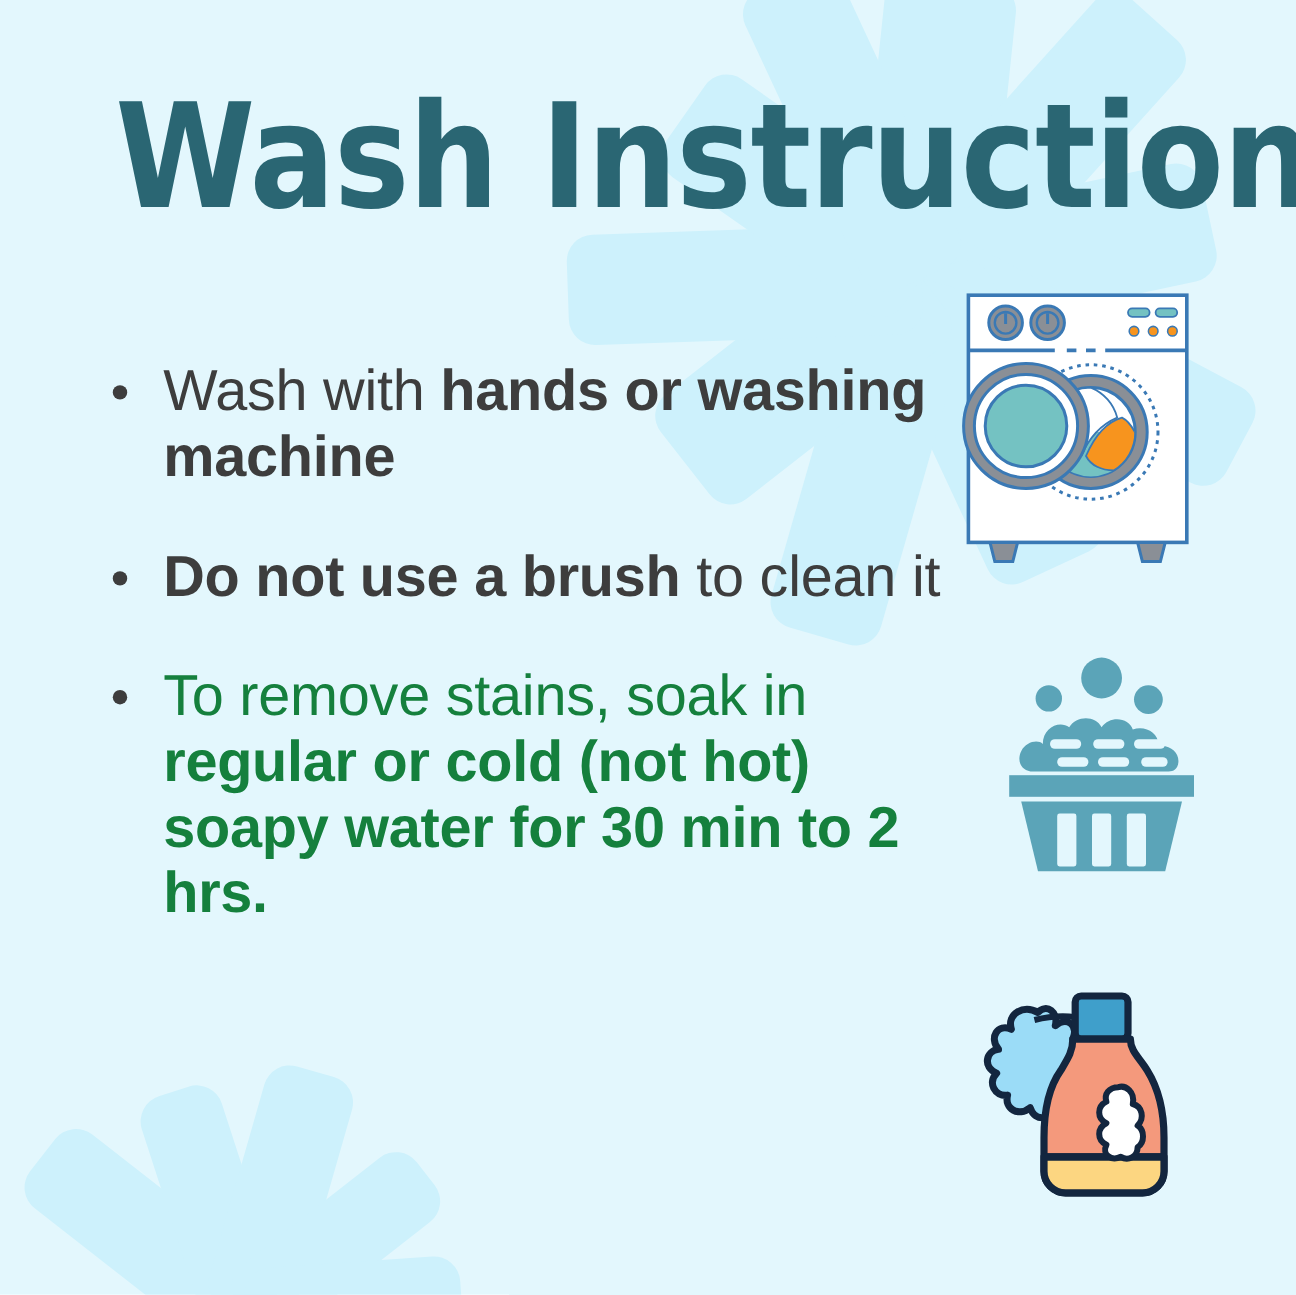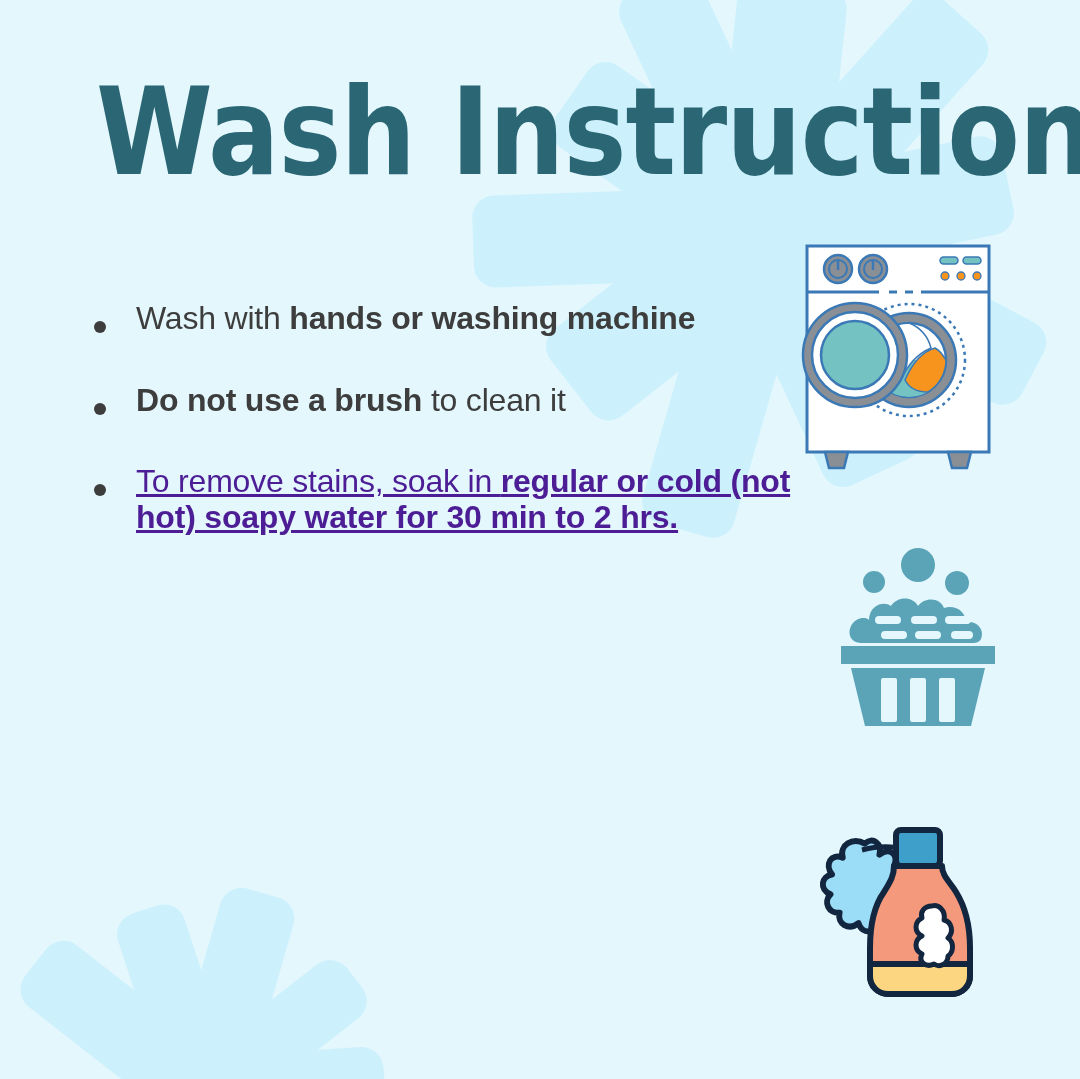--- a/index.html
+++ b/index.html
@@ -63,21 +63,21 @@
   .list {
     position: absolute;
     left: 94px;
     top: 300px;
     width: 700px;
   }
   .bullet-row {
     display: flex;
     align-items: flex-start;
     color: #3d3d3d;
-    font-size: 32px;
+    font-size: 48px;
     line-height: 1.14;
     letter-spacing: -0.2px;
   }
   .bullet-dot {
     flex: 0 0 auto;
     width: 12px;
     height: 12px;
     border-radius: 50%;
     background: #3d3d3d;
     margin-top: 21px;
@@ -138,21 +138,21 @@
 
     <div class="gap-1"></div>
 
     <div class="bullet-row" style="color: rgb(61, 61, 61);">
       <span class="bullet-dot" style="background: rgb(61, 61, 61);"></span>
       <span class="bullet-text"><b>Do not use a brush</b><span> to clean it</span></span>
     </div>
 
     <div class="gap-2"></div>
 
-    <div class="bullet-row" style="color: #4c1d95; text-decoration: underline;">
+    <div class="bullet-row" style="color: #15803d;">
       <span class="bullet-dot" style="background: rgb(61, 61, 61);"></span>
       <span class="bullet-text"><span>To remove stains, soak in </span><b>regular or cold (not hot) soapy water for 30 min to 2 hrs.</b></span>
     </div>
 
     <div class="gap-3"></div>
 
 
   </div>
 
   <div class="icon icon-washer">

